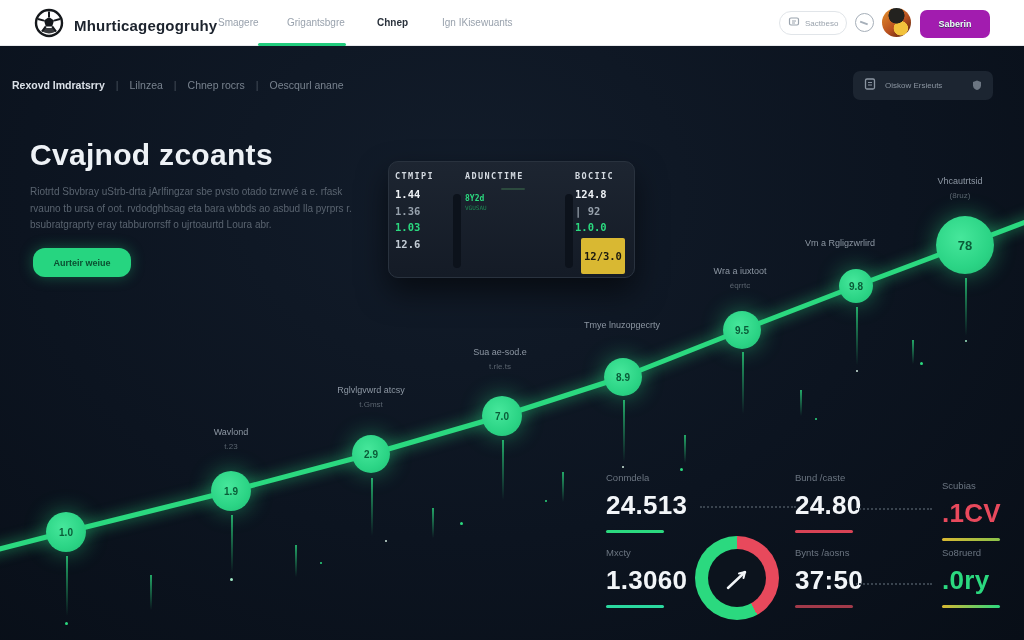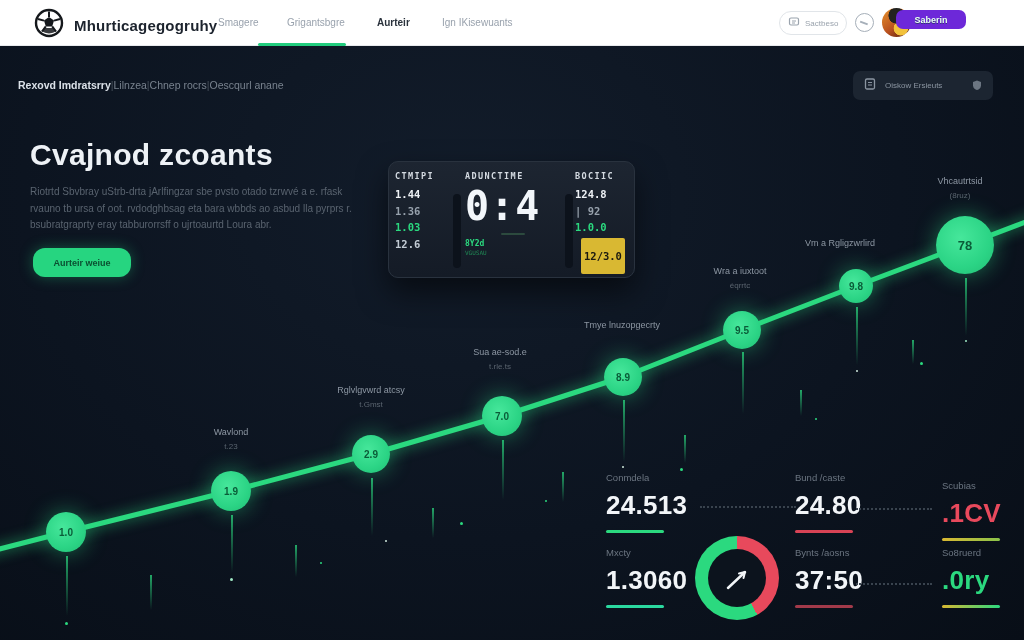--- a/index.html
+++ b/index.html
@@ -19,26 +19,26 @@
   .hsearch { position:absolute; left:779px; top:11px; width:68px; height:24px; border:1px solid #e1e5e9;
              border-radius:12px; display:flex; align-items:center; gap:5px; padding:0 8px; color:#9aa3ad; font-size:8px; cursor:text; }
   .hcircle { position:absolute; left:855px; top:13px; width:19px; height:19px; border:1.5px solid #a6afb9;
              border-radius:50%; cursor:pointer; }
   .hcircle::after { content:""; position:absolute; left:4px; top:8px; width:8px; height:1.5px; background:#a6afb9;
                     transform:rotate(20deg); }
   .avatar { position:absolute; left:882px; top:8px; width:29px; height:29px; border-radius:50%; cursor:pointer;
             background: radial-gradient(circle at 50% 26%, #23221f 0 30%, rgba(0,0,0,0) 32%),
                         radial-gradient(circle at 65% 70%, #f2c23c 0 25%, rgba(0,0,0,0) 27%),
                         linear-gradient(140deg, #e8932c 0%, #b8501f 55%, #4a1d0c 100%); }
-  .signin { position:absolute; left:896px; top:10px; width:70px; height:19px; background:#6d28d9; border:none;
+  .signin { position:absolute; left:920px; top:10px; width:70px; height:28px; background:#a21caf; border:none;
             border-radius:7px; color:#e9fff4; text-shadow:0 1px 0 rgba(0,60,35,.55); font-weight:bold;
             font-size:9px; cursor:pointer; font-family:"Liberation Sans", sans-serif; }
 
   
-  .crumbs { position:absolute; left:18px; top:79px; display:flex; align-items:center; font-size:10.5px; }
+  .crumbs { position:absolute; left:12px; top:79px; display:flex; gap:11px; align-items:center; font-size:10.5px; }
   .crumb { color:#78828e; cursor:pointer; }
   .crumb.first { color:#dbe1e8; font-weight:bold; }
   .crumb-sep { color:#49525d; }
   .psearch { position:absolute; left:853px; top:71px; width:140px; height:29px; background:#1c2531;
              border-radius:7px; display:flex; align-items:center; padding:0 10px; gap:8px; cursor:text; }
   .psearch .ptext { color:#8b95a1; font-size:8px; flex:1; }
 
   
   .title { position:absolute; left:30px; top:138px; font-size:30px; font-weight:800; color:#eef2f6; letter-spacing:.3px; }
   .desc { position:absolute; left:30px; top:184px; width:340px; font-size:10px; line-height:1.65; color:#59636f; }
@@ -101,21 +101,21 @@
           <circle cx="15" cy="15" r="13" fill="#ffffff" stroke="#15181c" stroke-width="2.4"></circle>
           <polygon points="15,9 20,12.6 18.2,18.4 11.8,18.4 10,12.6" fill="#15181c"></polygon>
           <path d="M15 9 L15 3.5 M20 12.6 L26 11 M18.2 18.4 L22 23.5 M11.8 18.4 L8 23.5 M10 12.6 L4 11" stroke="#15181c" stroke-width="2" fill="none"></path>
           <path d="M22.5 23 A13 13 0 0 1 7.5 23 L11 20 L19 20 Z" fill="#15181c" opacity=".85"></path>
         </svg>
       </span>
       <span class="brand-name">Mhurticagegogruhy</span>
     </div>
     <span class="nav-item" style="left:218px">Smagere</span>
     <span class="nav-item" style="left:287px">Grigantsbgre</span>
-    <span class="nav-item bold" style="left:377px">Aurteir</span>
+    <span class="nav-item bold" style="left:377px">Chnep</span>
     <span class="nav-item" style="left:442px">Ign IKisewuants</span>
     <div class="nav-underline"></div>
 
     <div class="hsearch">
       <span>
         <svg width="12" height="12" viewBox="0 0 12 12">
           <rect x="1.5" y="2" width="9" height="7" rx="1.5" fill="none" stroke="#9aa3ad" stroke-width="1.2"></rect>
           <path d="M4 5 h4 M4 7 h3" stroke="#9aa3ad" stroke-width="1"></path>
         </svg>
       </span>
@@ -162,21 +162,20 @@
       <div class="sb-h">CTMIPI</div>
       <div class="sb-rows">
         <span>1.44</span>
         <span>1.36</span>
         <span>1.03</span>
         <span>12.6</span>
       </div>
     </div>
     <div class="sb-col" style="left:76px; width:96px">
       <div class="sb-h">ADUNCTIME</div>
-      <div class="score">0:4</div>
       <div class="score-div"></div>
       <div class="badge">8Y2d</div>
       <div class="badge-sub">VGUSAU</div>
     </div>
     <div class="sb-col" style="left:186px; width:56px">
       <div class="sb-h">BOCIIC</div>
       <div class="sb-rows">
         <span>124.8</span>
         <span>| 92</span>
         <span>1.0.0</span>

